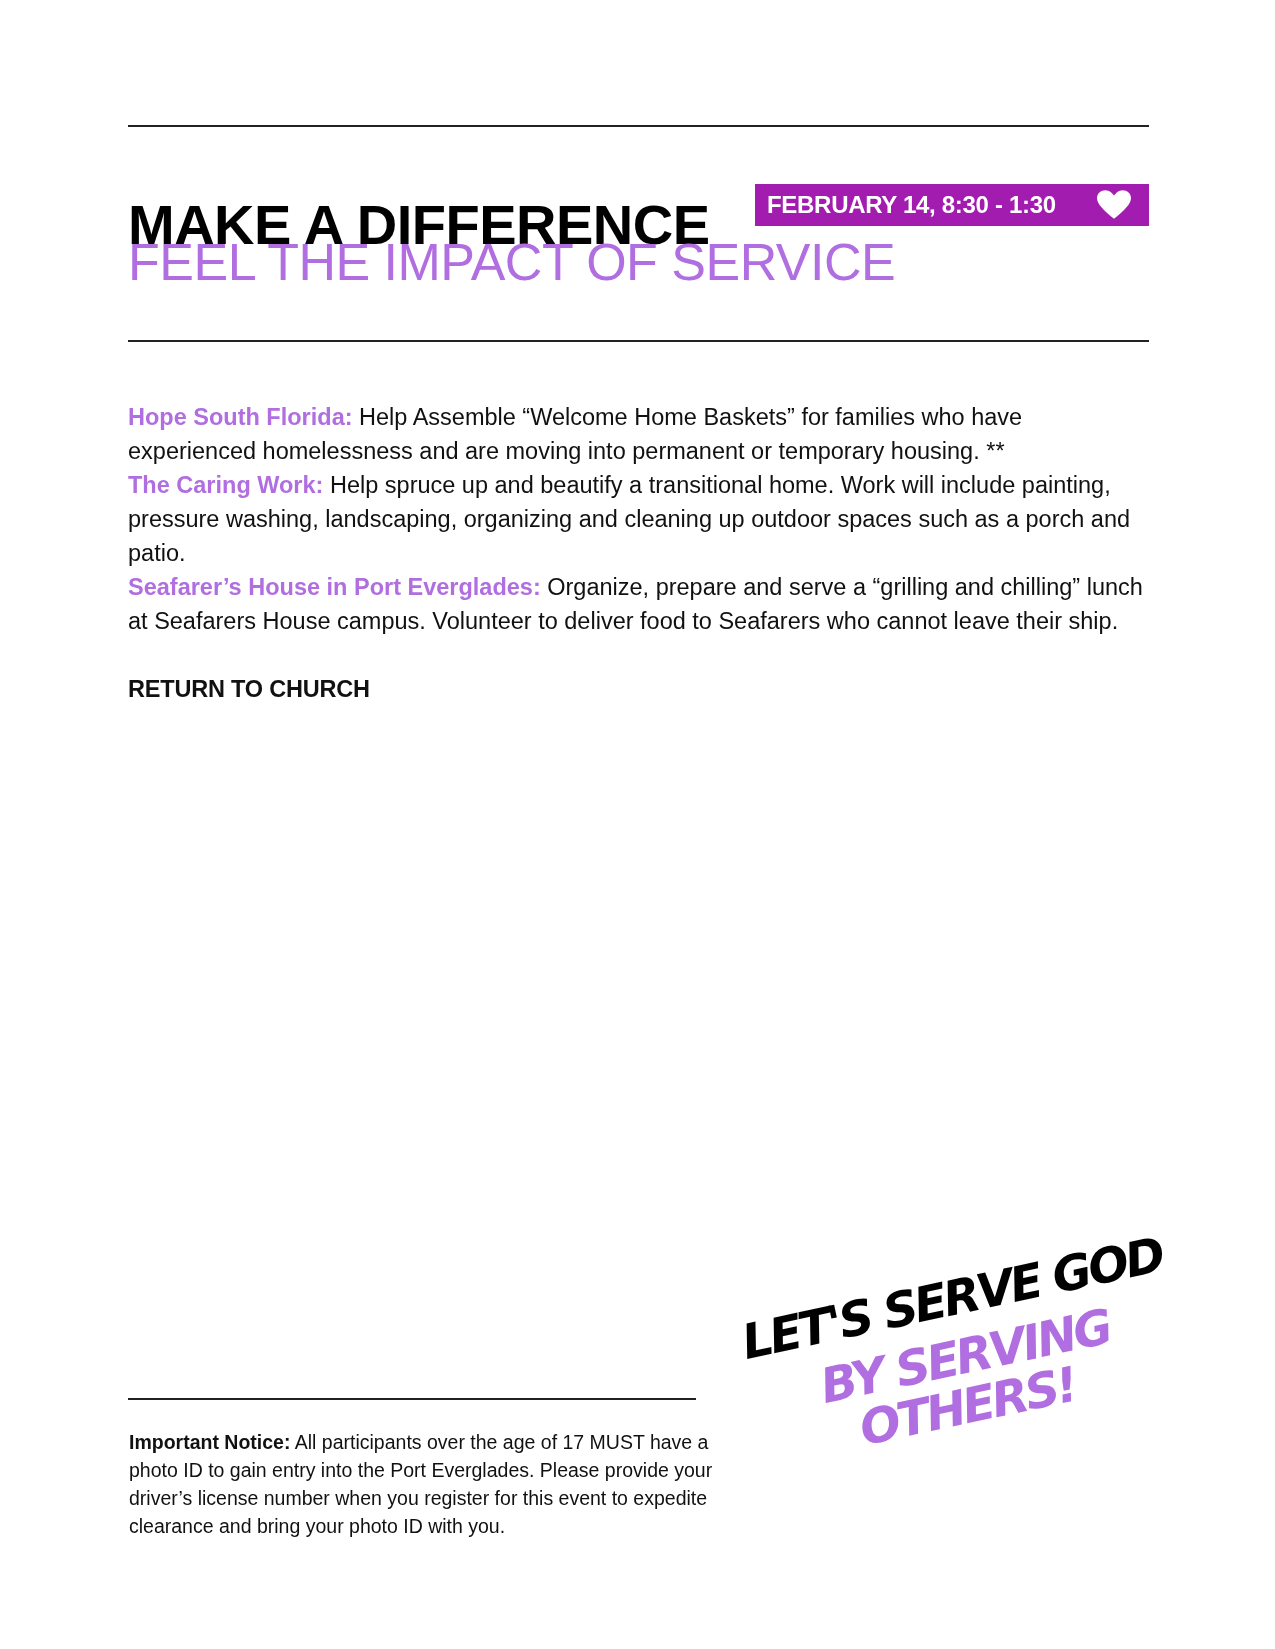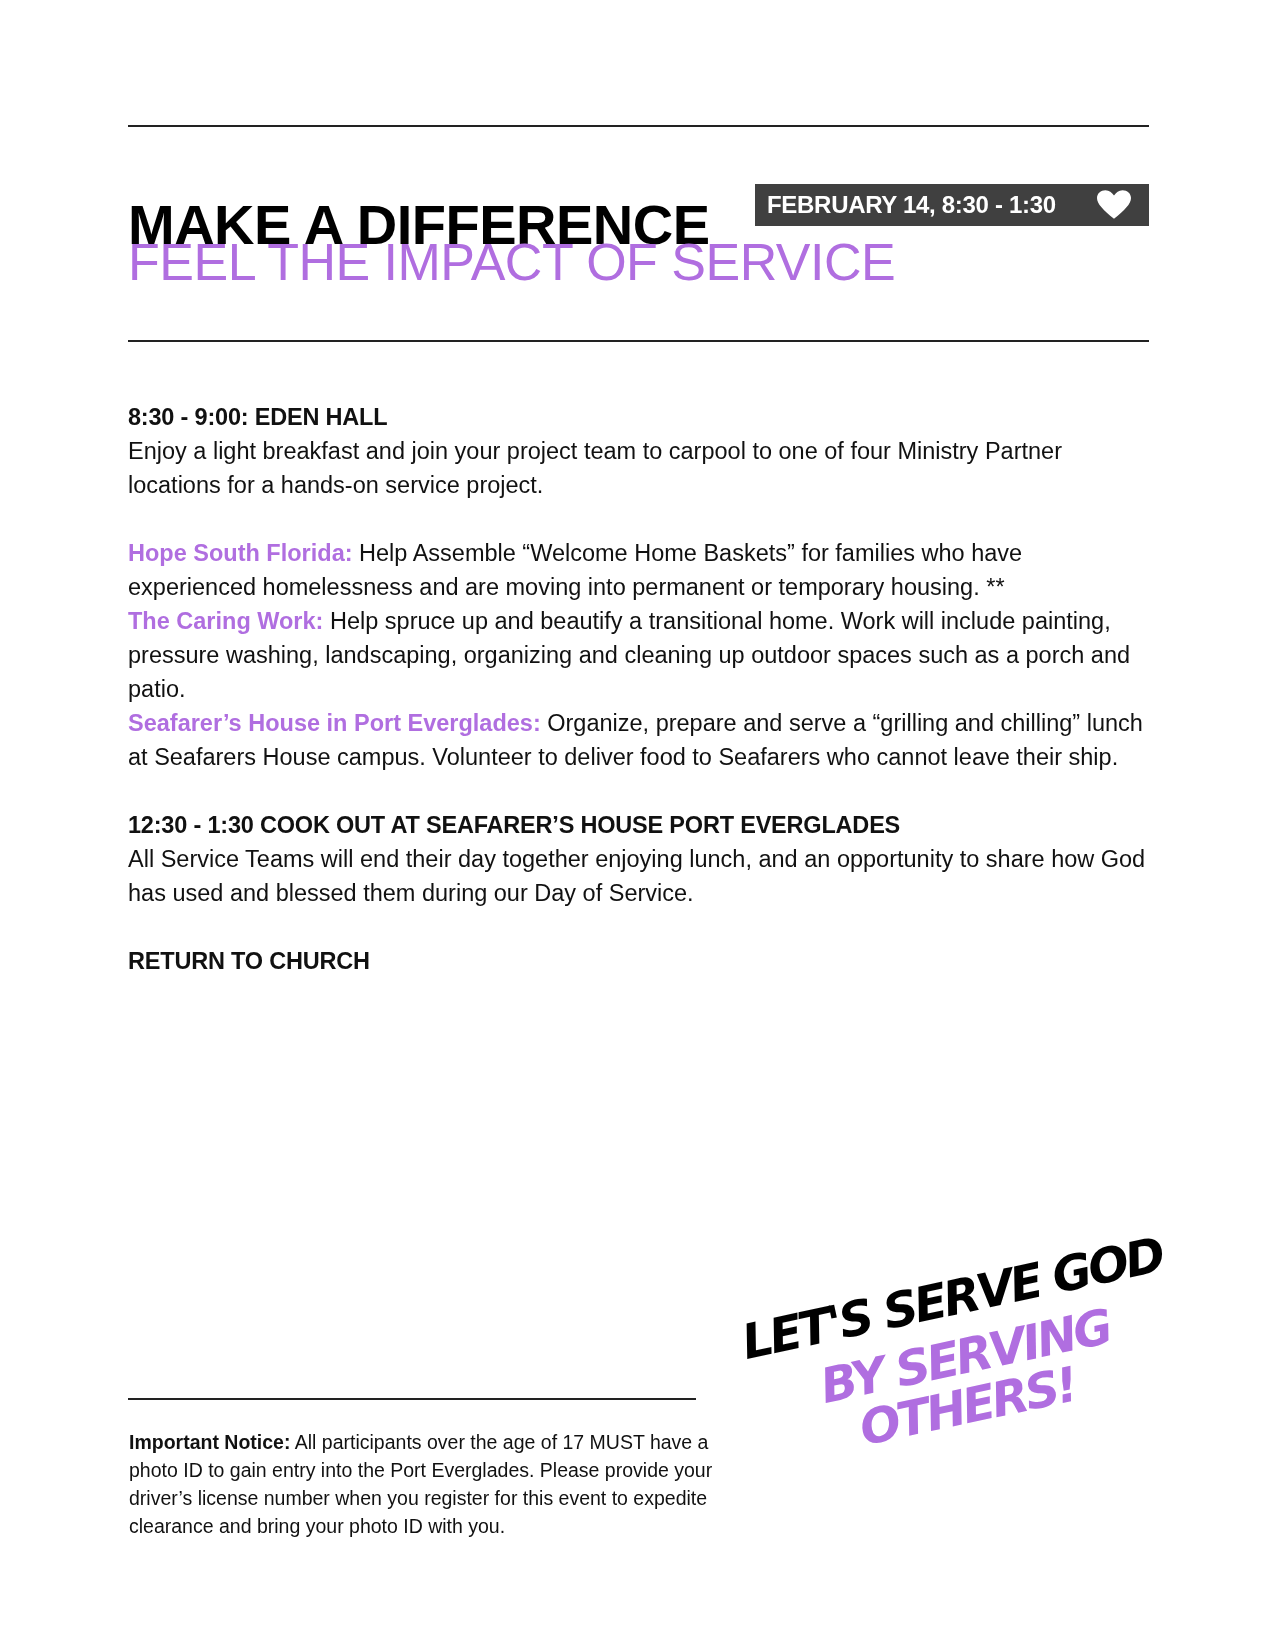--- a/index.html
+++ b/index.html
@@ -4,21 +4,21 @@
 <style>
   html, body { margin: 0; padding: 0; background: #ffffff; }
   body { width: 1275px; height: 1649px; position: relative; overflow: hidden;
          font-family: "Liberation Sans", sans-serif; color: #111111; }
   .rule { position: absolute; height: 2px; background: #222222; }
   .title1 { position: absolute; left: 128px; top: 160px; font-size: 56px; font-weight: bold;
             letter-spacing: -0.5px; color: #000000; line-height: 60px; margin-top: 35px; }
   .title2 { position: absolute; left: 128px; top: 232px; font-size: 52px; font-weight: normal;
             letter-spacing: -0.5px; color: #b06ee0; line-height: 60px; }
   .date-badge { position: absolute; left: 755px; top: 184px; width: 394px; height: 42px;
-                background: #404040; display: flex; align-items: center; }
+                background: #a21caf; display: flex; align-items: center; }
   .date-text { color: #ffffff; font-weight: bold; font-size: 24px; margin-left: 12px; letter-spacing: -0.3px; }
   .heart { position: absolute; right: 18px; top: 6px; width: 34px; height: 30px; }
   .content { position: absolute; left: 128px; top: 400px; width: 1020px; font-size: 23.5px; line-height: 34px; }
   .section { margin: 0 0 34px 0; }
   .heading { font-weight: bold; font-size: 23.5px; letter-spacing: -0.2px; }
   .partner { color: #b06ee0; font-weight: bold; }
   .slogan { position: absolute; left: 738px; top: 1250px; width: 410px; height: 200px; }
   .slogan .l1 { position: absolute; left: 0; top: 20px; font-family: "DejaVu Sans", sans-serif; font-weight: bold;
                 font-style: italic; font-size: 48px; color: #000; transform: rotate(-12deg); letter-spacing: -3px;
                 white-space: nowrap; }
@@ -42,36 +42,28 @@
 <div class="date-badge">
   <span class="date-text">FEBRUARY 14, 8:30 - 1:30</span>
   <svg class="heart" viewBox="0 0 32 28">
     <path d="M16 27 C 6 19, 0 13, 0 7.5 C 0 3, 3.5 0, 8 0 C 11.5 0, 14 2, 16 5 C 18 2, 20.5 0, 24 0 C 28.5 0, 32 3, 32 7.5 C 32 13, 26 19, 16 27 Z" fill="#ffffff"></path>
   </svg>
 </div>
 
 <div class="rule" style="left:128px; top:340px; width:1021px;"></div>
 
 <div class="content">
-  <div class="section">
-    <div class="heading">8:30 - 9:00: EDEN HALL</div>
-    <div>Enjoy a light breakfast and join your project team to carpool to one of four Ministry Partner locations for a hands-on service project.</div>
-  </div>
 
   <div class="section">
     <div><span class="partner">Hope South Florida:</span><span> Help Assemble “Welcome Home Baskets” for families who have experienced homelessness and are moving into permanent or temporary housing. **</span></div>
     <div><span class="partner">The Caring Work:</span><span> Help spruce up and beautify a transitional home. Work will include painting, pressure washing, landscaping, organizing and cleaning up outdoor spaces such as a porch and patio.</span></div>
     <div><span class="partner">Seafarer’s House in Port Everglades:</span><span> Organize, prepare and serve a “grilling and chilling” lunch at Seafarers House campus. Volunteer to deliver food to Seafarers who cannot leave their ship.</span></div>
   </div>
 
 
-  <div class="section">
-    <div class="heading">12:30 - 1:30 COOK OUT AT SEAFARER’S HOUSE PORT EVERGLADES</div>
-    <div>All Service Teams will end their day together enjoying lunch, and an opportunity to share how God has used and blessed them during our Day of Service.</div>
-  </div>
 
   <div class="section">
     <div class="heading">RETURN TO CHURCH</div>
   </div>
 </div>
 
 <div class="slogan">
   <div class="l1">LET'S SERVE GOD</div>
   <div class="l2">BY SERVING</div>
   <div class="l3">OTHERS!</div>

